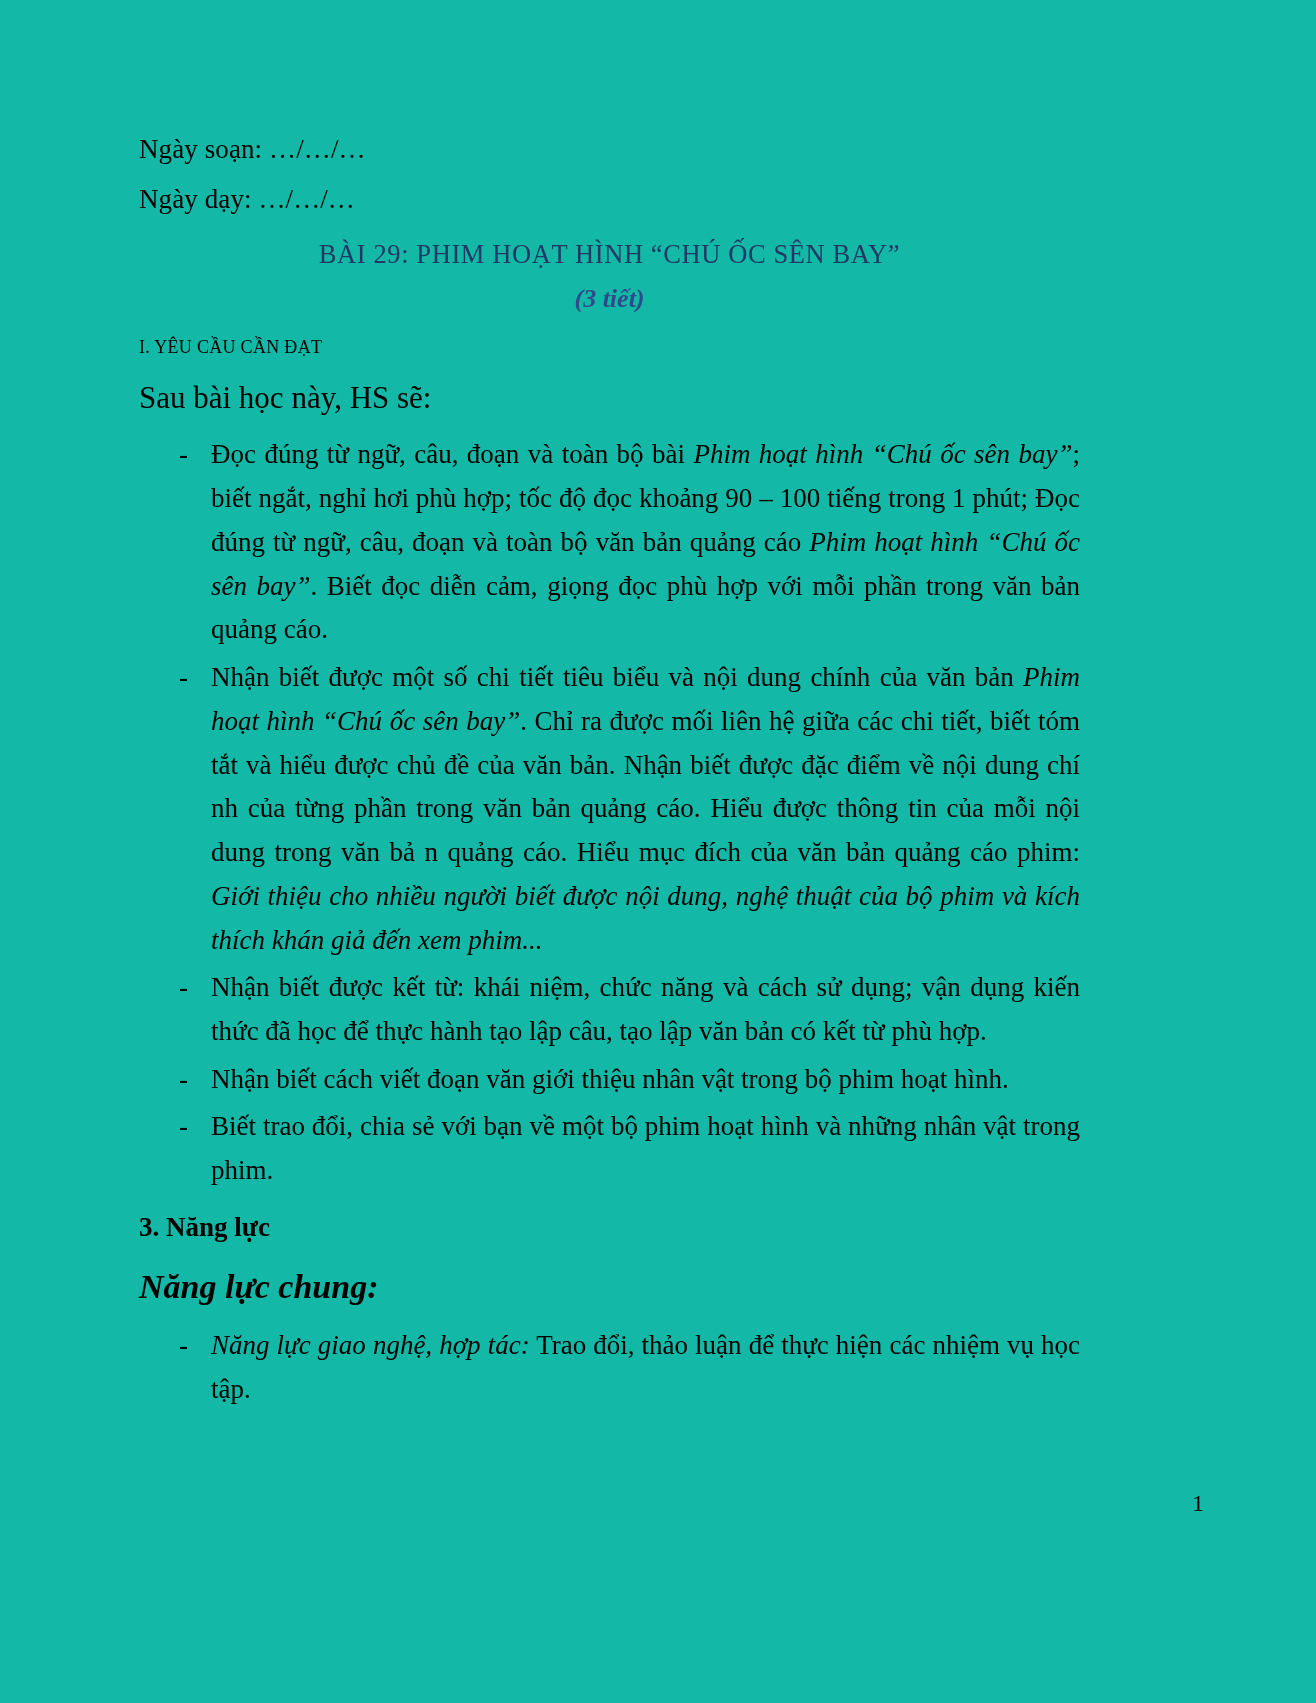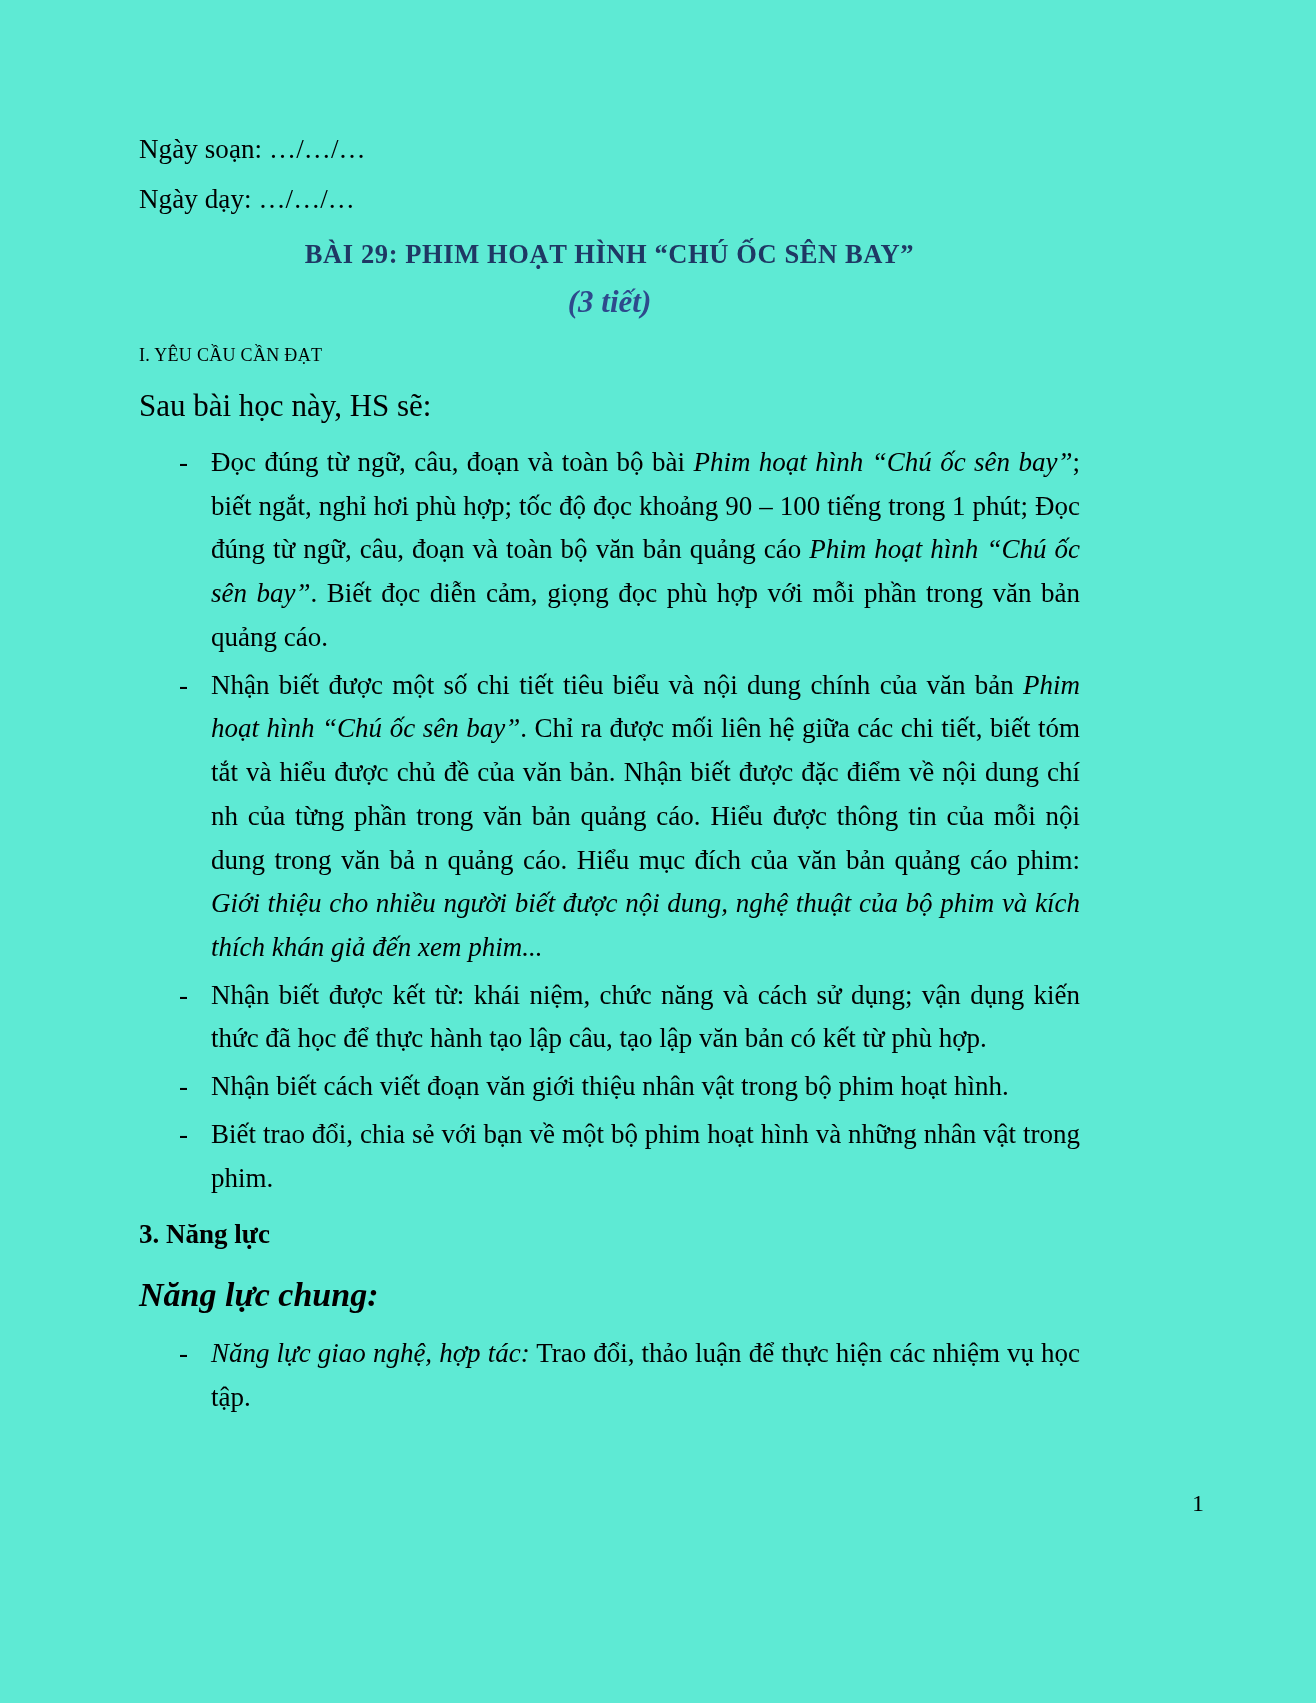--- a/index.html
+++ b/index.html
@@ -10,48 +10,48 @@
   }
   body {
     font-family: "Liberation Serif", "DejaVu Serif", serif;
     color: #000000;
   }
   .page {
     position: relative;
     width: 1316px;
     height: 1703px;
     margin: 0 auto;
-    background: #5eead4;
+    background: #14b8a6;
     box-sizing: border-box;
     overflow: hidden;
   }
   .content {
     position: absolute;
     left: 139px;
     top: 128px;
     width: 941px;
   }
   .line-plain {
     font-size: 27px;
     line-height: 1.62;
     margin: 0 0 6px 0;
     text-align: left;
     letter-spacing: 0.1px;
   }
   .doc-title {
     font-size: 26.5px;
-    font-weight: bold;
+    font-weight: normal;
     color: #1F3864;
     text-align: center;
     letter-spacing: 0.6px;
     margin: 14px 0 4px 0;
     line-height: 1.5;
   }
   .doc-subtitle {
-    font-size: 31px;
+    font-size: 26px;
     font-weight: bold;
     font-style: italic;
     color: #2E4A8C;
     text-align: center;
     margin: 0 0 16px 0;
     line-height: 1.5;
   }
   .heading-1 {
     font-size: 18px;
     font-weight: normal;

